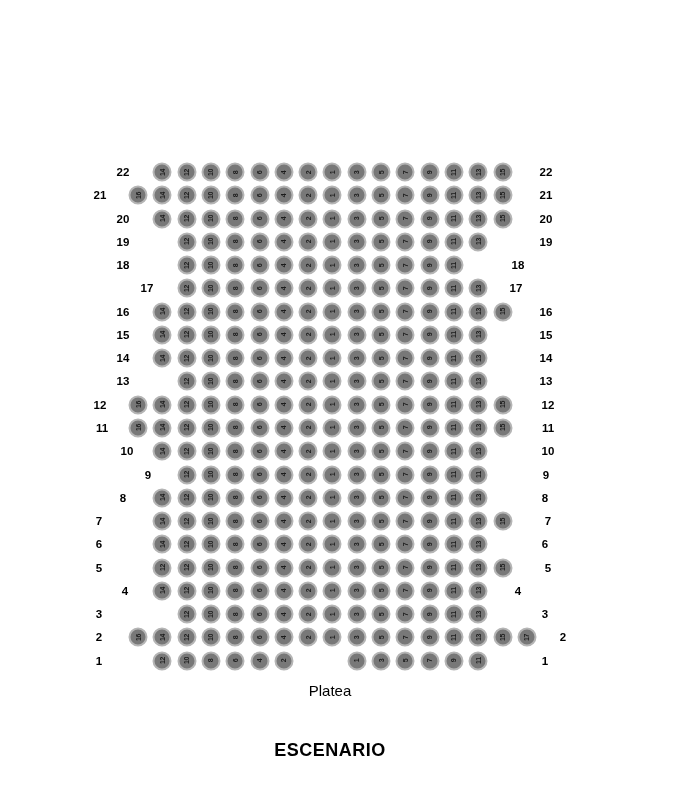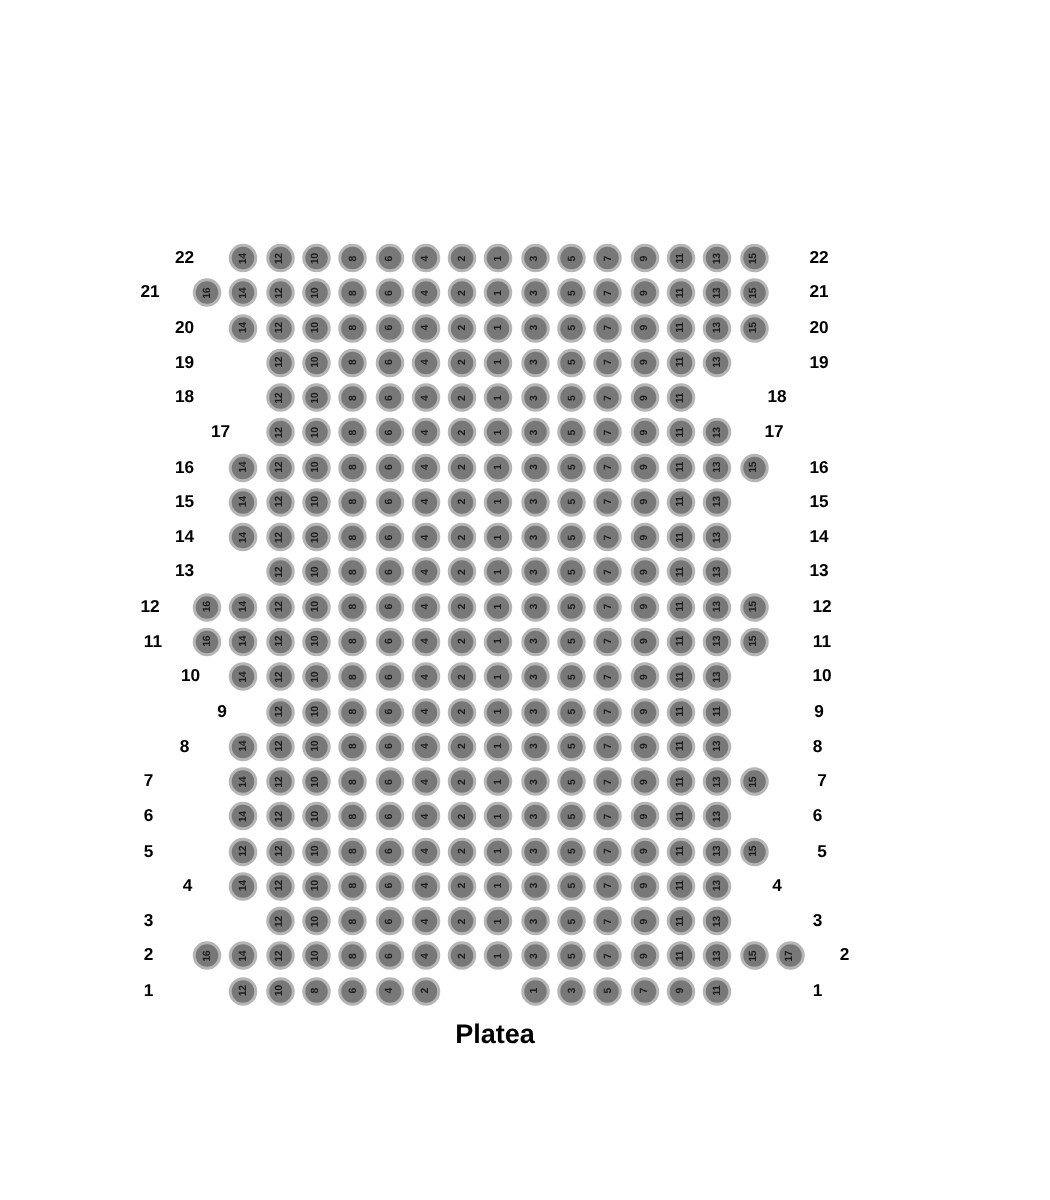--- a/index.html
+++ b/index.html
@@ -24,32 +24,33 @@
     white-space:nowrap;
     letter-spacing:-0.3px;
   }
   .row-label{
     position:absolute;transform:translate(-50%,-50%);
     font-size:11.5px;font-weight:bold;color:var(--label,#000000);
     white-space:nowrap;
   }
   .section-title{
     position:absolute;left:330px;top:690px;transform:translate(-50%,-50%);
-    font-size:18px;font-weight:bold;color:var(--label,#000000);text-align:right;
+    font-size:15px;font-weight:normal;color:var(--label,#000000);text-align:right;
   }
   .stage-label{
     position:absolute;left:330px;top:750px;transform:translate(-50%,-50%);
     font-size:18px;font-weight:bold;letter-spacing:0.5px;color:var(--label,#000000);
   }
 </style>
 </head>
 <body style="--seat-fill: #787878; --seat-ring: #b5b5b5; --seat-number: #1c1c1c; --label: #000000; background: rgb(255, 255, 255);">
 
 <div id="seating-map">
   <div class="section-title">Platea</div>
+  <div class="stage-label">ESCENARIO</div>
 <div class="row-label" style="left: 123px; top: 172px;">22</div>
     <div class="row-label" style="left: 546px; top: 172px;">22</div>
     <div class="seat" style="left: 162.3px; top: 172px;">
       <span>14</span>
     </div>
     <div class="seat" style="left: 186.6px; top: 172px;">
       <span>12</span>
     </div>
     <div class="seat" style="left: 210.9px; top: 172px;">
       <span>10</span>

